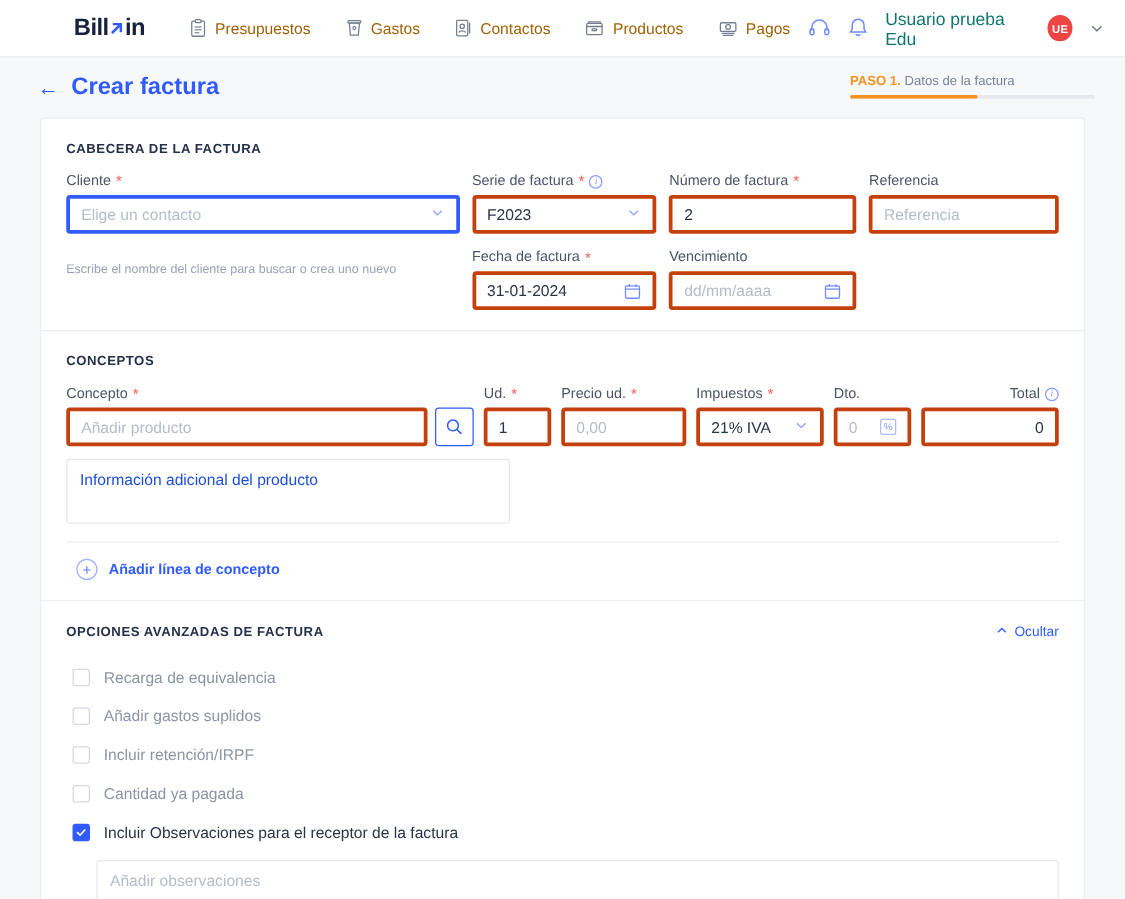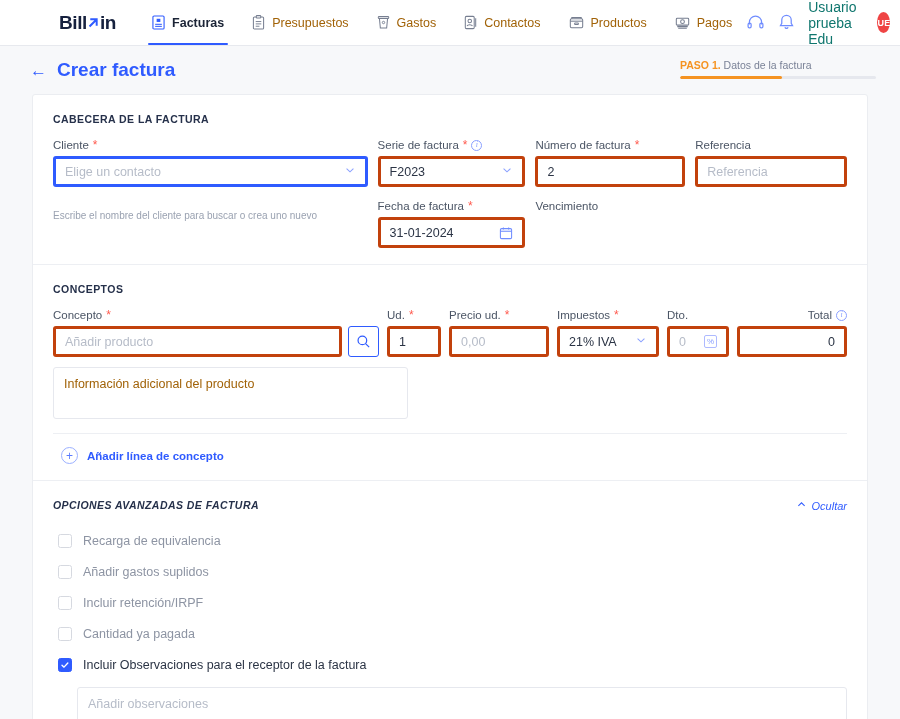--- a/index.html
+++ b/index.html
@@ -159,40 +159,40 @@
     width: 13px; height: 13px; border-radius: 2px;
     border: 1px solid #aebaff; color: #8aa0ff;
     font-size: 8px; display: flex; align-items: center; justify-content: center;
   }
 
   .textarea {
     margin-top: 10px;
     width: 355px; height: 52px;
     border: 1px solid #e6e8ee; border-radius: 3px;
     padding: 9px 10px;
-    font-size: 12.5px; color: #a16207;
+    font-size: 12.5px; color: #1d4ed8;
     background: #fff;
   }
 
   .divider { border-top: 1px solid #edeff3; margin: 14px 0 0 0; }
 
   .add-line {
     display: flex; align-items: center; gap: 9px;
     margin-top: 13px; padding-left: 8px;
     color: #2f5bff; font-size: 11.5px; font-weight: bold;
     cursor: pointer;
   }
   .plus-circ {
     width: 17px; height: 17px; border-radius: 50%;
     border: 1px solid #9bb0ff; color: #5b7cff;
     display: flex; align-items: center; justify-content: center;
     font-size: 12px; line-height: 1; font-weight: normal;
   }
 
-  .adv-head { display: flex; align-items: flex-start; font-style: italic; }
+  .adv-head { display: flex; align-items: center; }
   .adv-toggle {
     margin-left: auto; color: #2f5bff; font-size: 11px;
     display: flex; align-items: center; gap: 5px; cursor: pointer;
   }
 
   .check-row { display: flex; align-items: center; gap: 11px; padding: 8px 0 9px 5px; cursor: pointer; }
   .cbox {
     width: 14px; height: 14px; border-radius: 2.5px;
     border: 1px solid #d6d9e0; background: #fff; flex: none;
   }
@@ -218,31 +218,20 @@
     <span class="arrow">
       <svg width="15" height="15" viewBox="0 0 16 16">
           <path d="M4.5 11.5 L11 5 M5.6 4.6 H11.4 V10.4" stroke="#2f5bff" stroke-width="2.1" fill="none" stroke-linecap="square"></path>
         </svg>
     </span>
     <span>in</span>
   </div>
 
   <div class="nav-items">
 
-    <div class="nav-item active">
-      <span>
-        <svg width="13" height="15" viewBox="0 0 14 16">
-            <rect x="1" y="1" width="12" height="14" rx="1.2" fill="none" stroke="#2f5bff" stroke-width="1.2"></rect>
-            <rect x="5" y="4" width="4" height="3.4" fill="#2f5bff"></rect>
-            <rect x="3.4" y="9.4" width="7.2" height="1.1" fill="#2f5bff"></rect>
-            <rect x="3.4" y="11.6" width="7.2" height="1.1" fill="#2f5bff"></rect>
-          </svg>
-      </span>
-      <span>Facturas</span>
-    </div>
 
     <div class="nav-item">
       <span>
         <svg width="13" height="15" viewBox="0 0 14 16">
             <rect x="1.5" y="2" width="11" height="13" rx="1.2" fill="none" stroke="#767e90" stroke-width="1.1"></rect>
             <rect x="4.6" y="0.6" width="4.8" height="2.6" rx="0.8" fill="#fff" stroke="#767e90" stroke-width="1.1"></rect>
             <rect x="4" y="6.5" width="6" height="1" fill="#767e90"></rect>
             <rect x="4" y="9" width="6" height="1" fill="#767e90"></rect>
             <rect x="4" y="11.5" width="4" height="1" fill="#767e90"></rect>
           </svg>
@@ -396,20 +385,30 @@
           <span>Número de factura</span>
           <span class="req">*</span>
         </div>
         <div class="input">
           <span>2</span>
         </div>
 
         <div class="field-label" style="margin-top:13px">
           <span>Vencimiento</span>
         </div>
+        <div class="input">
+          <span class="ph">dd/mm/aaaa</span>
+          <span class="cal">
+            <svg width="14" height="14" viewBox="0 0 16 16">
+                <rect x="1.6" y="3" width="12.8" height="11.4" rx="1.4" fill="none" stroke="#6f8cff" stroke-width="1.2"></rect>
+                <path d="M1.6 6 H14.4" stroke="#6f8cff" stroke-width="1.2"></path>
+                <path d="M5 1.6 V4 M11 1.6 V4" stroke="#6f8cff" stroke-width="1.2"></path>
+              </svg>
+          </span>
+        </div>
       </div>
 
       <div class="col-ref">
         <div class="field-label">
           <span>Referencia</span>
         </div>
         <div class="input">
           <span class="ph">Referencia</span>
         </div>
       </div>

